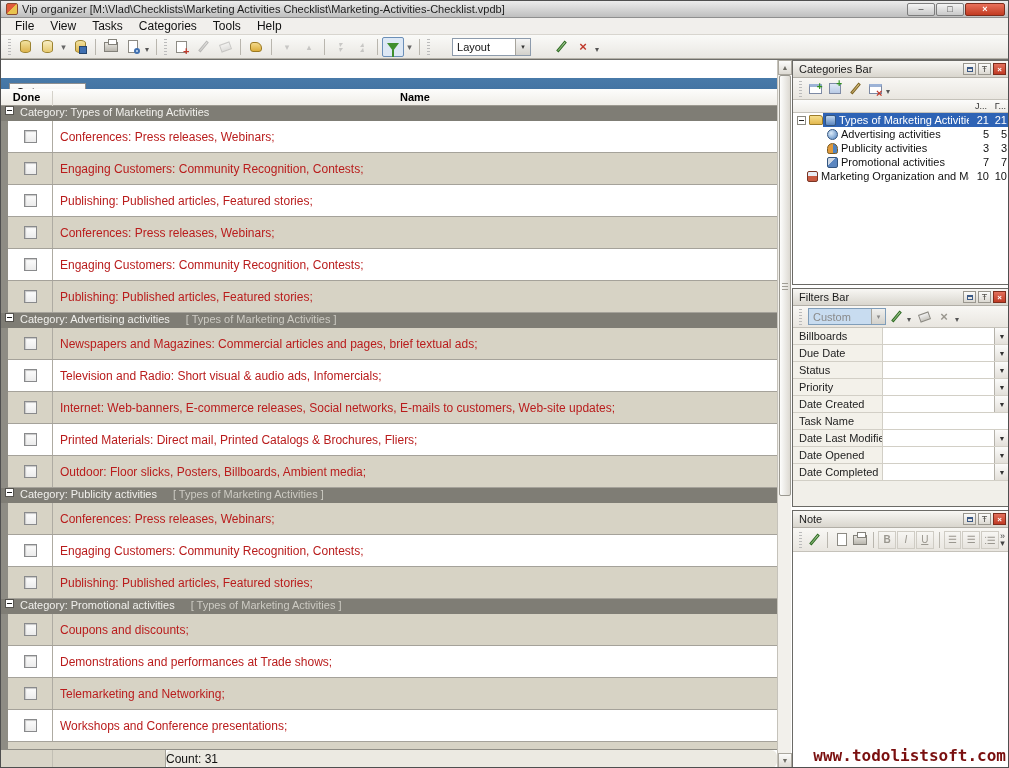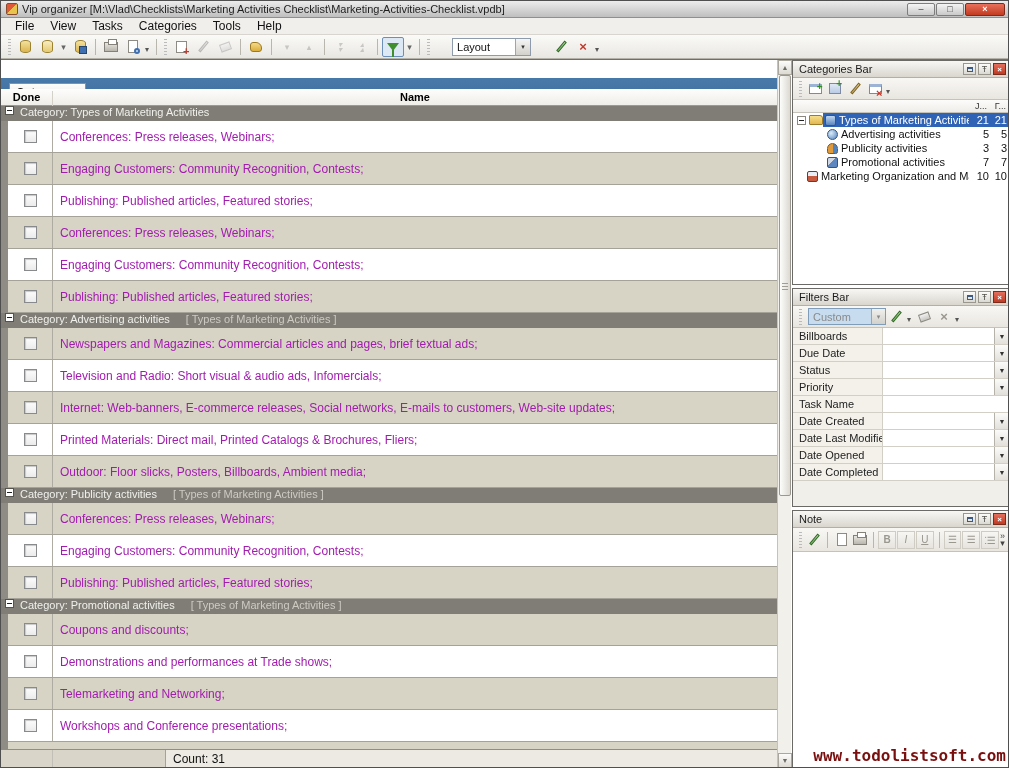--- a/index.html
+++ b/index.html
@@ -74,27 +74,27 @@
   .rows { position:absolute; top:46px; left:0; right:0; height:643px; overflow:hidden; background:#fff; }
   .group-hdr { height:15px; background:#7f7d75; color:#f1f0ec; font-size:11px; display:flex; gap:6px; padding-left:4px; }
   .collapse-box { width:9px; height:9px; background:#fff; border:1px solid #55534e; position:relative; }
   .collapse-box i { position:absolute; left:1px; right:1px; top:3px; height:1px; background:#222; }
   .group-context { color:#cdcbc3; }
   .group-rows { border-left:7px solid #8e8c84; }
   .row { height:32px; display:flex; border-bottom:1px solid #a5a29a; background:#fff; }
   .row.tan { background:#d7d3c5; }
   .cell-done { width:45px; border-right:1px solid #aeaba2; display:flex; align-items:center; justify-content:center; }
   .checkbox { width:13px; height:13px; background:linear-gradient(#fdfdfd,#ebebeb); border:1px solid #898a8c; box-shadow:inset 1px 1px 1px #c7c7c7; }
-  .cell-name { flex:1; display:flex; align-items:center; padding-left:7px; font-size:12px; color:#a21caf; white-space:nowrap; overflow:hidden; }
+  .cell-name { flex:1; display:flex; align-items:center; padding-left:7px; font-size:12px; color:#b91c1c; white-space:nowrap; overflow:hidden; }
   .partial-row { height:7px; background:#d7d3c5; border-left:7px solid #8e8c84; }
 
   .list-footer { position:absolute; left:0; right:0; top:689px; height:19px; border-top:1px solid #8f8d85; display:flex; }
   .fseg1 { width:52px; background:#d9d5c8; border-right:1px solid #c2bfb4; }
   .fseg2 { width:113px; background:#d9d5c8; border-right:1px solid #a5a29a; }
-  .fseg3 { flex:1; background:#eceae2; display:flex; align-items:center; padding-left:7px; font-size:12px; color:#111; }
+  .fseg3 { flex:1; background:#eceae2; display:flex; align-items:center; font-size:12px; color:#111;border-radius:6px; }
 
   
   .vscroll { position:absolute; left:776px; top:0; width:14px; height:708px; background:#f2f0eb; border-left:1px solid #c5c2ba; }
   .sb-btn { position:absolute; left:0; width:14px; height:15px; background:linear-gradient(#fcfcfb,#dddad3); border:1px solid #aaa79e;
     font-size:7px; color:#6f6d66; display:flex; align-items:center; justify-content:center; }
   .sb-up { top:0; } .sb-down { bottom:0; }
   .sb-thumb { position:absolute; left:1px; top:15px; width:12px; height:421px; background:linear-gradient(90deg,#fdfdfc,#dcd9d2);
     border:1px solid #9a9890; border-radius:2px; }
   .sb-grip { position:absolute; left:2px; right:2px; top:50%; height:7px; margin-top:-3px;
     background:repeating-linear-gradient(#a09d95 0 1px,transparent 1px 3px); }
@@ -572,27 +572,27 @@
               <div class="flabel">Status</div>
               <div class="fvalue"></div>
               <div class="fdd">▼</div>
             </div>
             <div class="frow">
               <div class="flabel">Priority</div>
               <div class="fvalue"></div>
               <div class="fdd">▼</div>
             </div>
             <div class="frow">
+              <div class="flabel">Date Created</div>
+              <div class="fvalue"></div>
+              <div class="fdd">▼</div>
+            </div>
+            <div class="frow">
               <div class="flabel">Task Name</div>
               <div class="fvalue"></div>
-            </div>
-            <div class="frow">
-              <div class="flabel">Date Created</div>
-              <div class="fvalue"></div>
-              <div class="fdd">▼</div>
             </div>
             <div class="frow">
               <div class="flabel">Date Last Modified</div>
               <div class="fvalue"></div>
               <div class="fdd">▼</div>
             </div>
             <div class="frow">
               <div class="flabel">Date Opened</div>
               <div class="fvalue"></div>
               <div class="fdd">▼</div>

